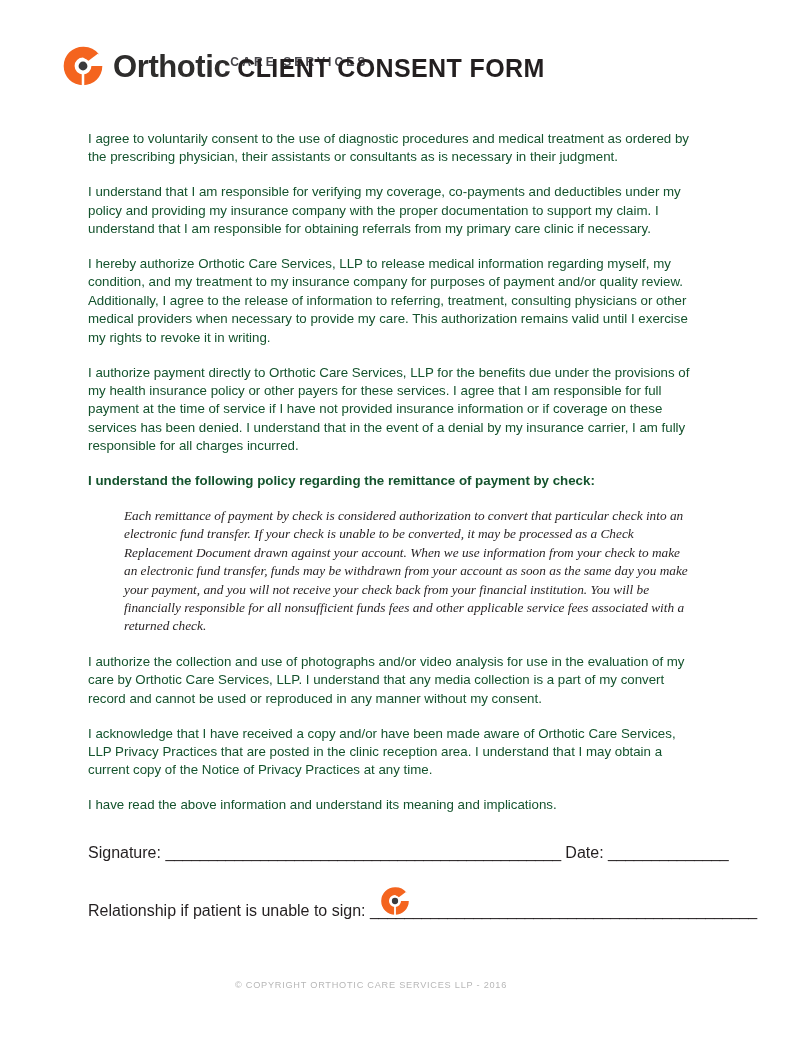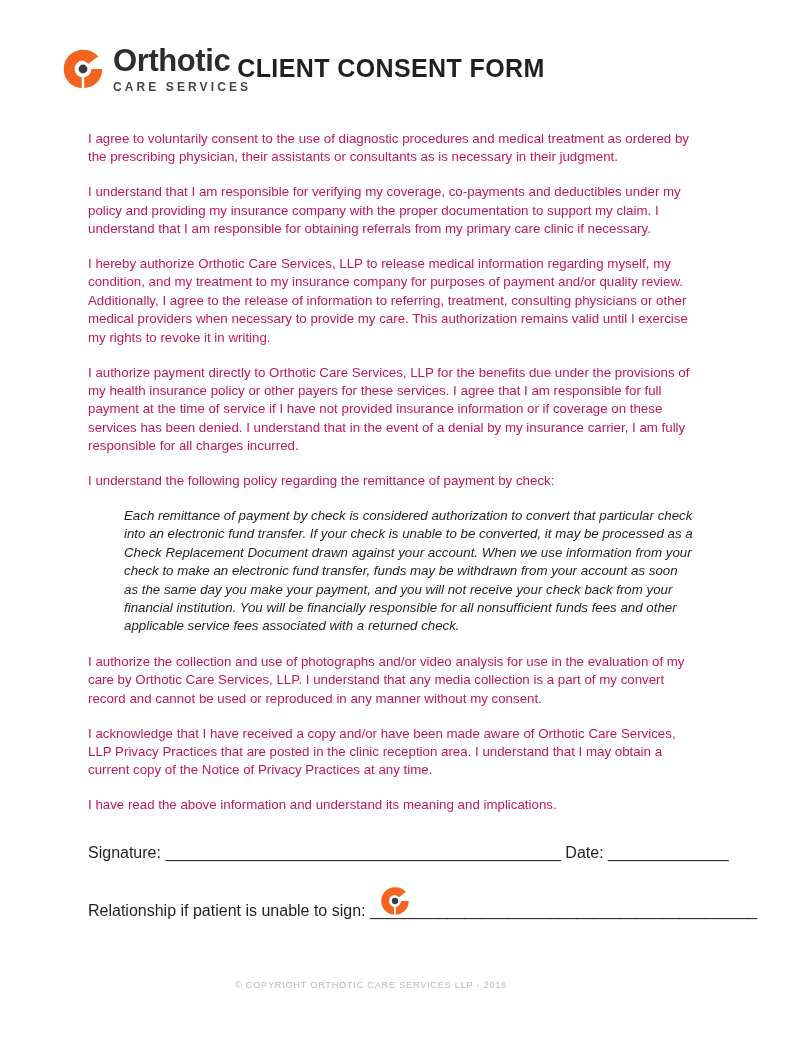--- a/index.html
+++ b/index.html
@@ -41,21 +41,21 @@
   }
   .logo-mark {
     width: 42px;
     height: 42px;
     flex: 0 0 42px;
     display: block;
   }
   .logo-words {
     margin-left: 9px;
     display: flex;
-    flex-direction: column;
+    flex-direction: row;
     justify-content: center;
   }
   .logo-wordmark {
     font-size: 31px;
     font-weight: bold;
     letter-spacing: -0.4px;
     color: #2e2d2c;
     line-height: 1.0;
   }
   .logo-subword {
@@ -85,39 +85,40 @@
   .content {
     position: absolute;
     left: 88px;
     top: 130px;
     width: 614px;
   }
   p.body-para {
     margin: 0 0 16.5px 0;
     font-size: 13.3px;
     line-height: 18.4px;
-    color: #be185d;
+    color: #14532d;
     text-align: left;
   }
   p.body-para:last-child { margin-bottom: 0; }
 
   .quote-block {
     margin: 0 0 17px 0;
     padding-left: 36px;
     padding-right: 8px;
+    font-family: Liberation Serif, serif;
   }
   .quote-block p {
     margin: 0;
     font-size: 13.3px;
     line-height: 18.4px;
     font-style: italic;
     color: #231f20;
   }
 
-  .tight { margin-bottom: 16px; }
+  .tight { margin-bottom: 16px; font-weight: bold; }
 
   
   .sig-row {
     margin-top: 29px;
     font-size: 16px;
     line-height: 18.4px;
     color: #231f20;
     white-space: nowrap;
   }
   .sig-row.second { margin-top: 40px; }

